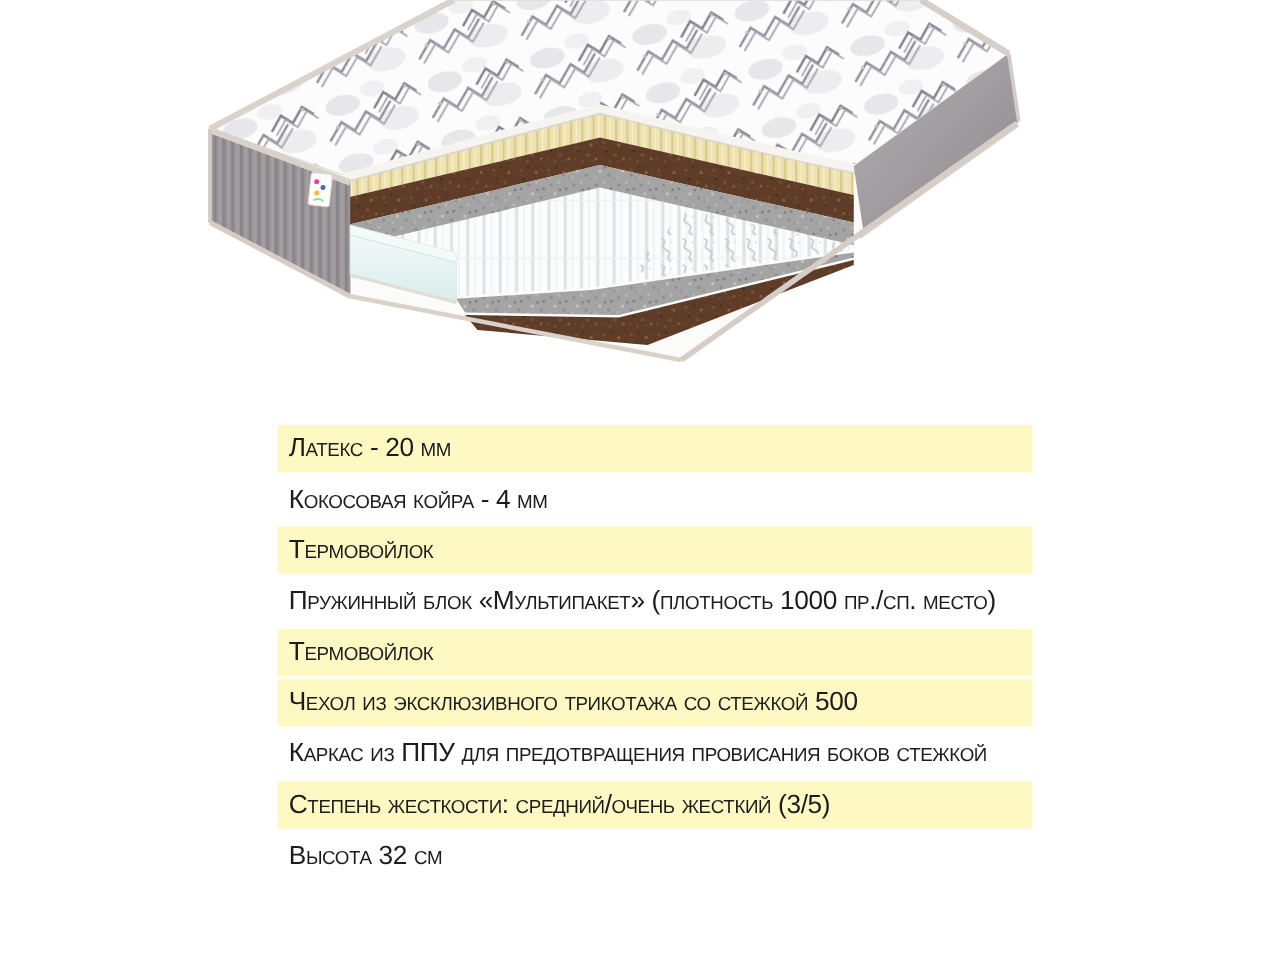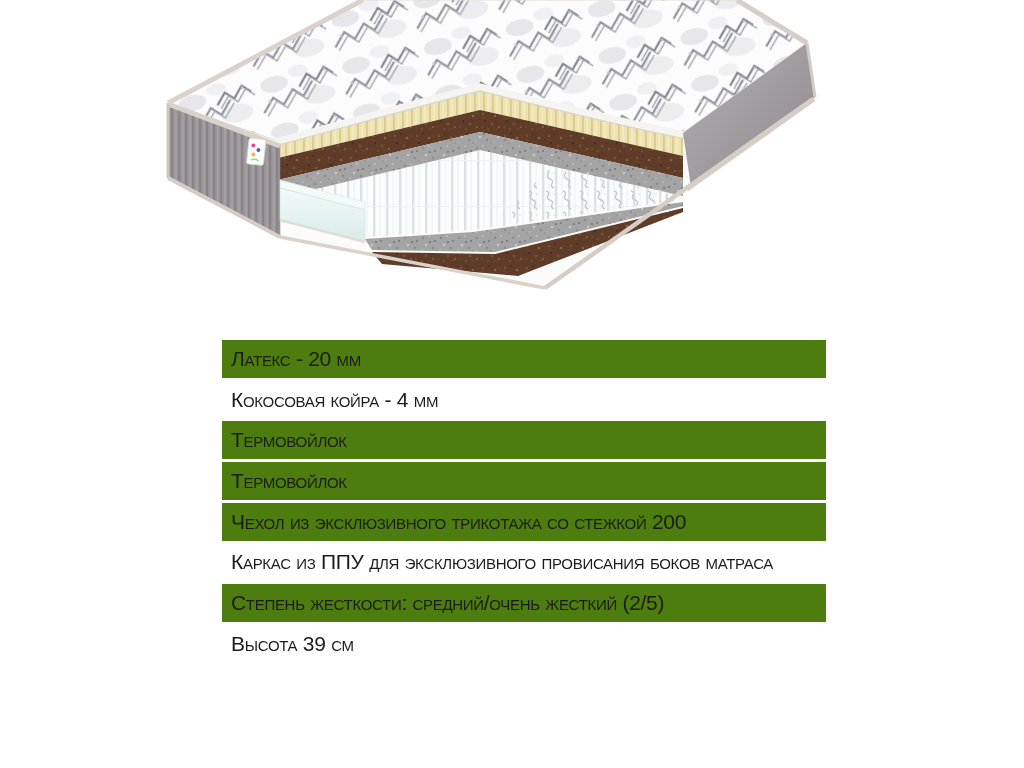--- a/index.html
+++ b/index.html
@@ -2,21 +2,21 @@
 <html><head>
 <meta charset="utf-8">
 <style>
   html,body{margin:0;padding:0;background:#FFFFFF;}
   .stage{position:relative;width:1024px;height:768px;background:#FFFFFF;overflow:hidden;
          font-family:"Liberation Sans", sans-serif;}
   .mattress-wrap{position:absolute;left:150px;top:0;width:700px;height:320px;}
   .spec-table{position:absolute;left:222px;top:340px;width:604px;}
   .spec-row{height:38px;margin-bottom:2.7px;display:flex;align-items:center;
             padding-left:9px;box-sizing:border-box;}
-  .spec-row.hl{background:#4d7c0f;}
+  .spec-row.hl{background:#fef9c3;}
   .spec-row .txt{font-size:21px;font-variant:small-caps;letter-spacing:-0.3px;
                  color:#1C1C1C;white-space:nowrap;}
 </style>
 </head>
 <body>
 
 <div class="stage">
 
   <div class="mattress-wrap">
     <svg width="700" height="320" viewBox="0 0 700 320">
@@ -144,30 +144,33 @@
   <div class="spec-table">
       <div class="spec-row hl">
         <span class="txt">Латекс - 20 мм</span>
       </div>
       <div class="spec-row">
         <span class="txt">Кокосовая койра - 4 мм</span>
       </div>
       <div class="spec-row hl">
         <span class="txt">Термовойлок</span>
       </div>
+      <div class="spec-row">
+        <span class="txt">Пружинный блок «Мультипакет» (плотность 1000 пр./сп. место)</span>
+      </div>
       <div class="spec-row hl">
         <span class="txt">Термовойлок</span>
       </div>
       <div class="spec-row hl">
-        <span class="txt">Чехол из эксклюзивного трикотажа со стежкой 200</span>
+        <span class="txt">Чехол из эксклюзивного трикотажа со стежкой 500</span>
       </div>
       <div class="spec-row">
-        <span class="txt">Каркас из ППУ для эксклюзивного провисания боков матраса</span>
+        <span class="txt">Каркас из ППУ для предотвращения провисания боков стежкой</span>
       </div>
       <div class="spec-row hl">
-        <span class="txt">Степень жесткости: средний/очень жесткий (2/5)</span>
+        <span class="txt">Степень жесткости: средний/очень жесткий (3/5)</span>
       </div>
       <div class="spec-row">
-        <span class="txt">Высота 39 см</span>
+        <span class="txt">Высота 32 см</span>
       </div>
     </div>
 
 </div>
 
 </body></html>

